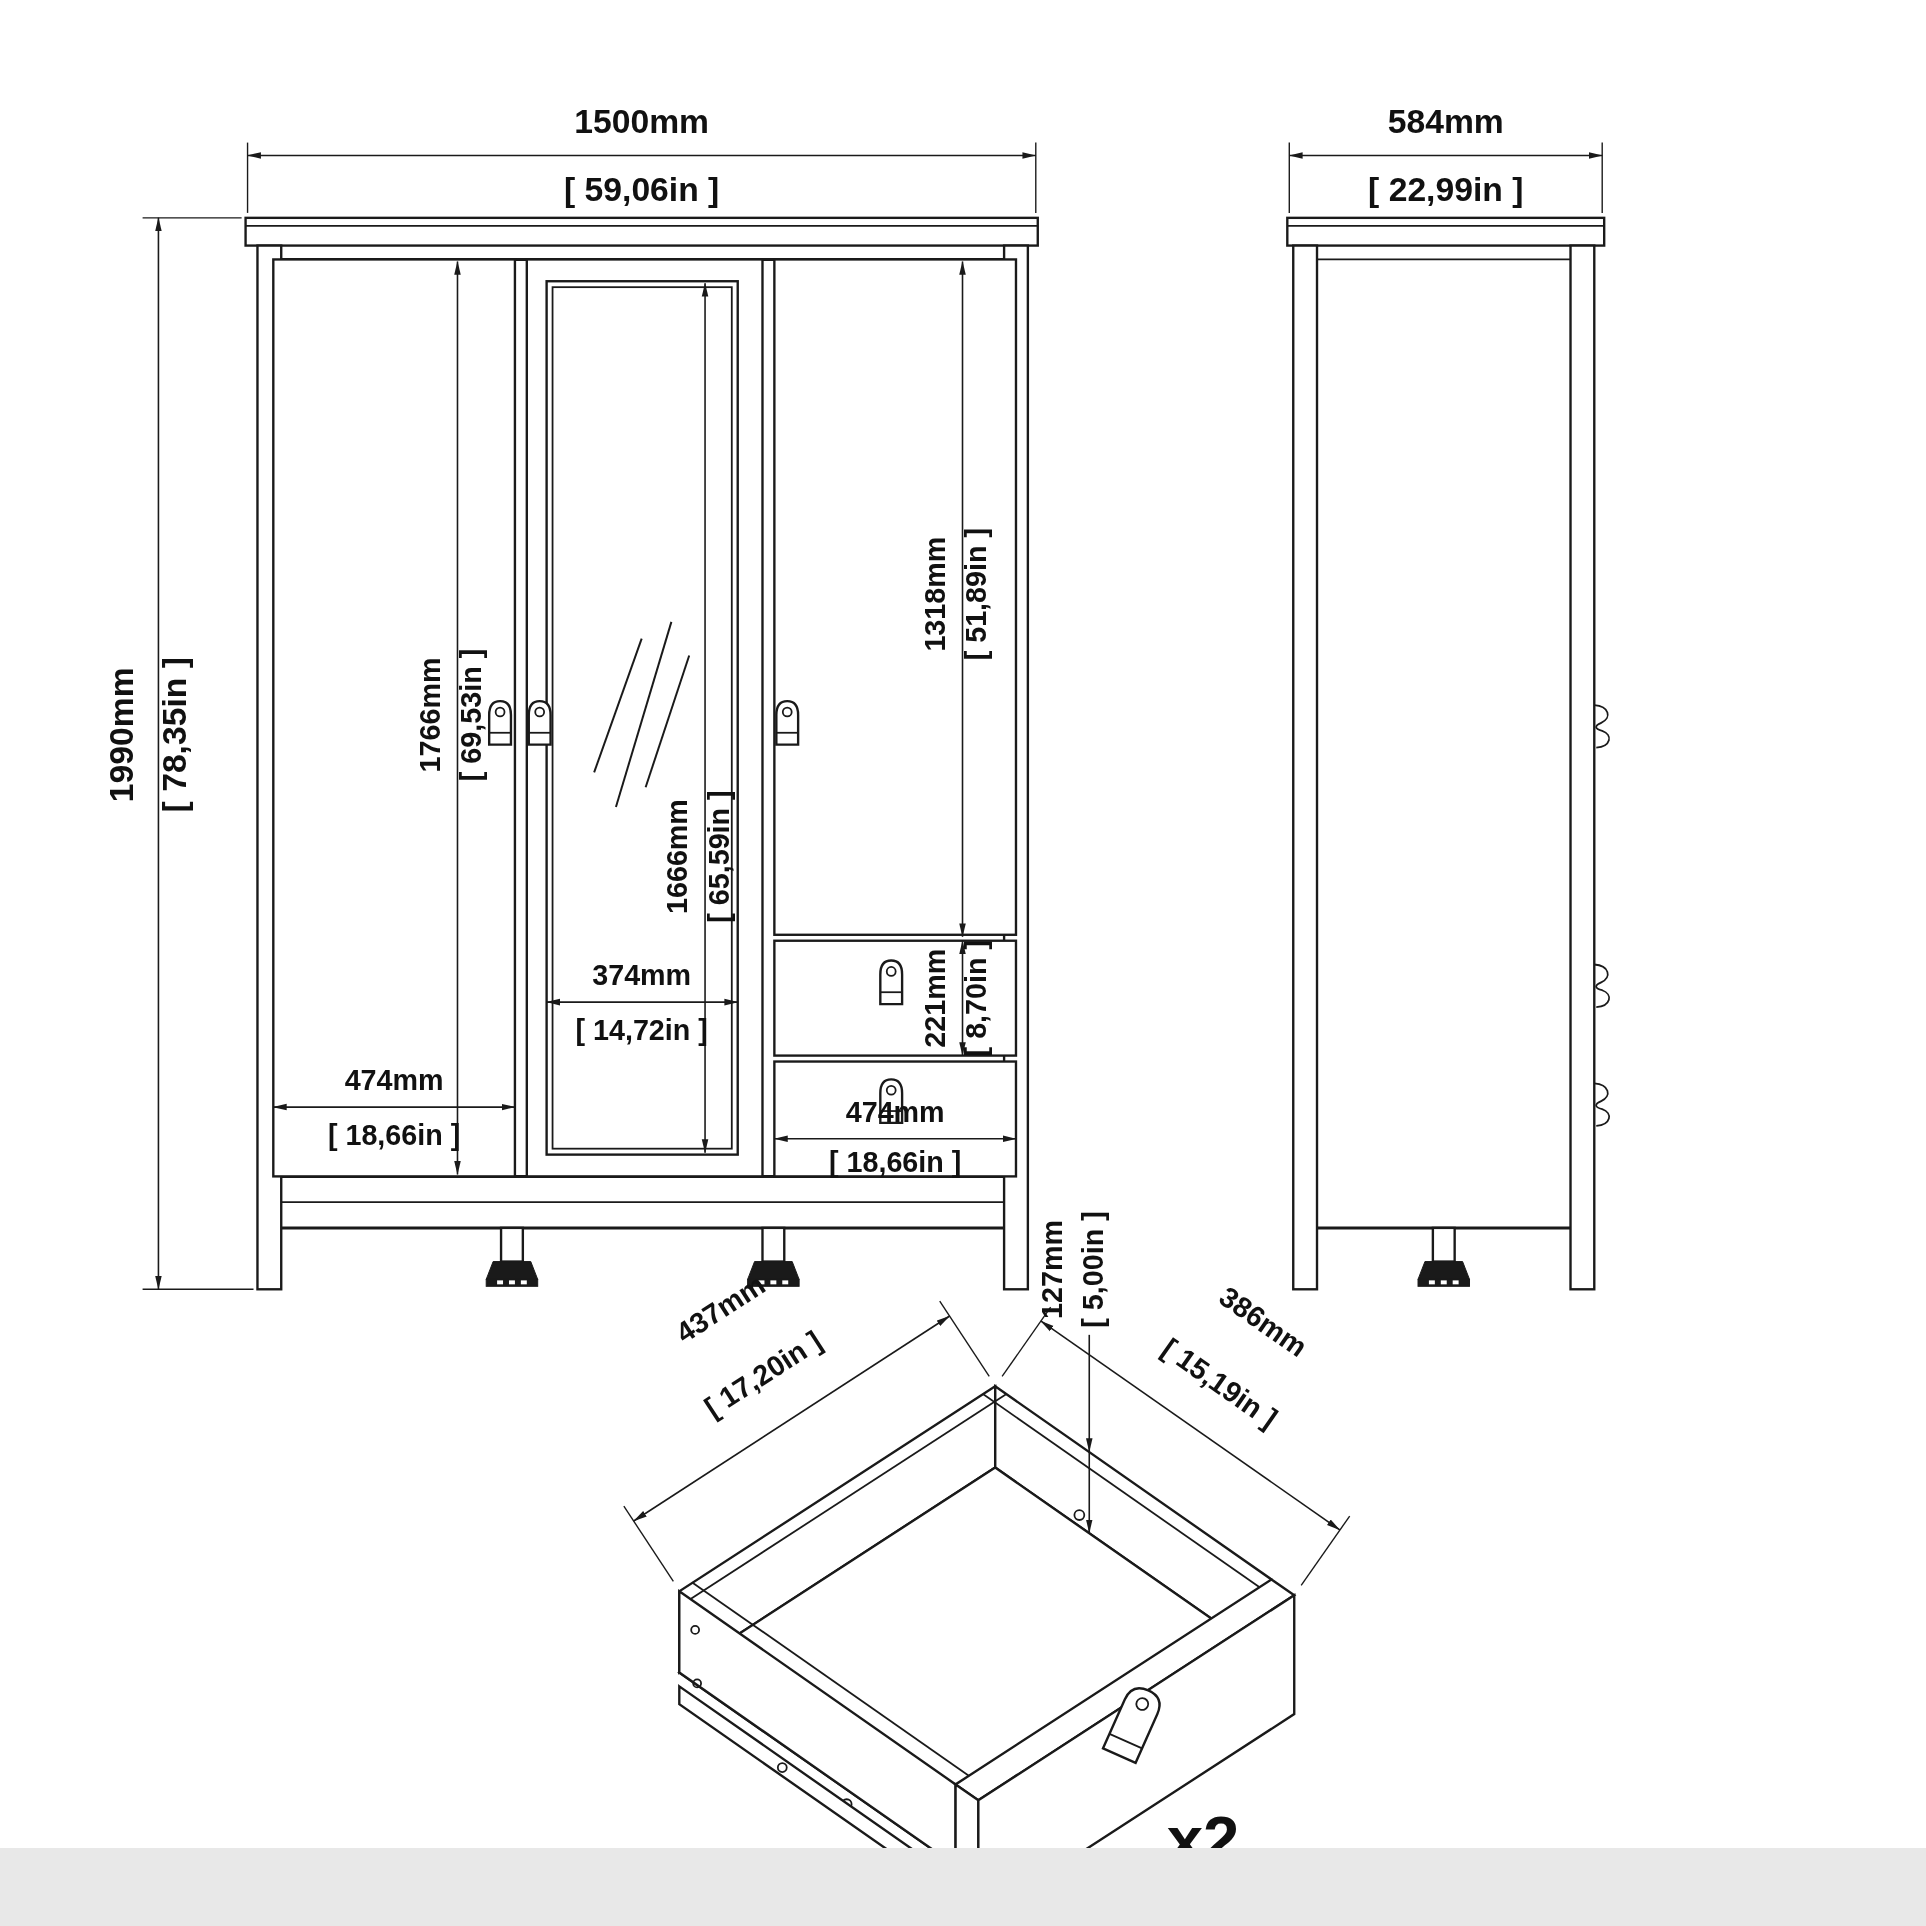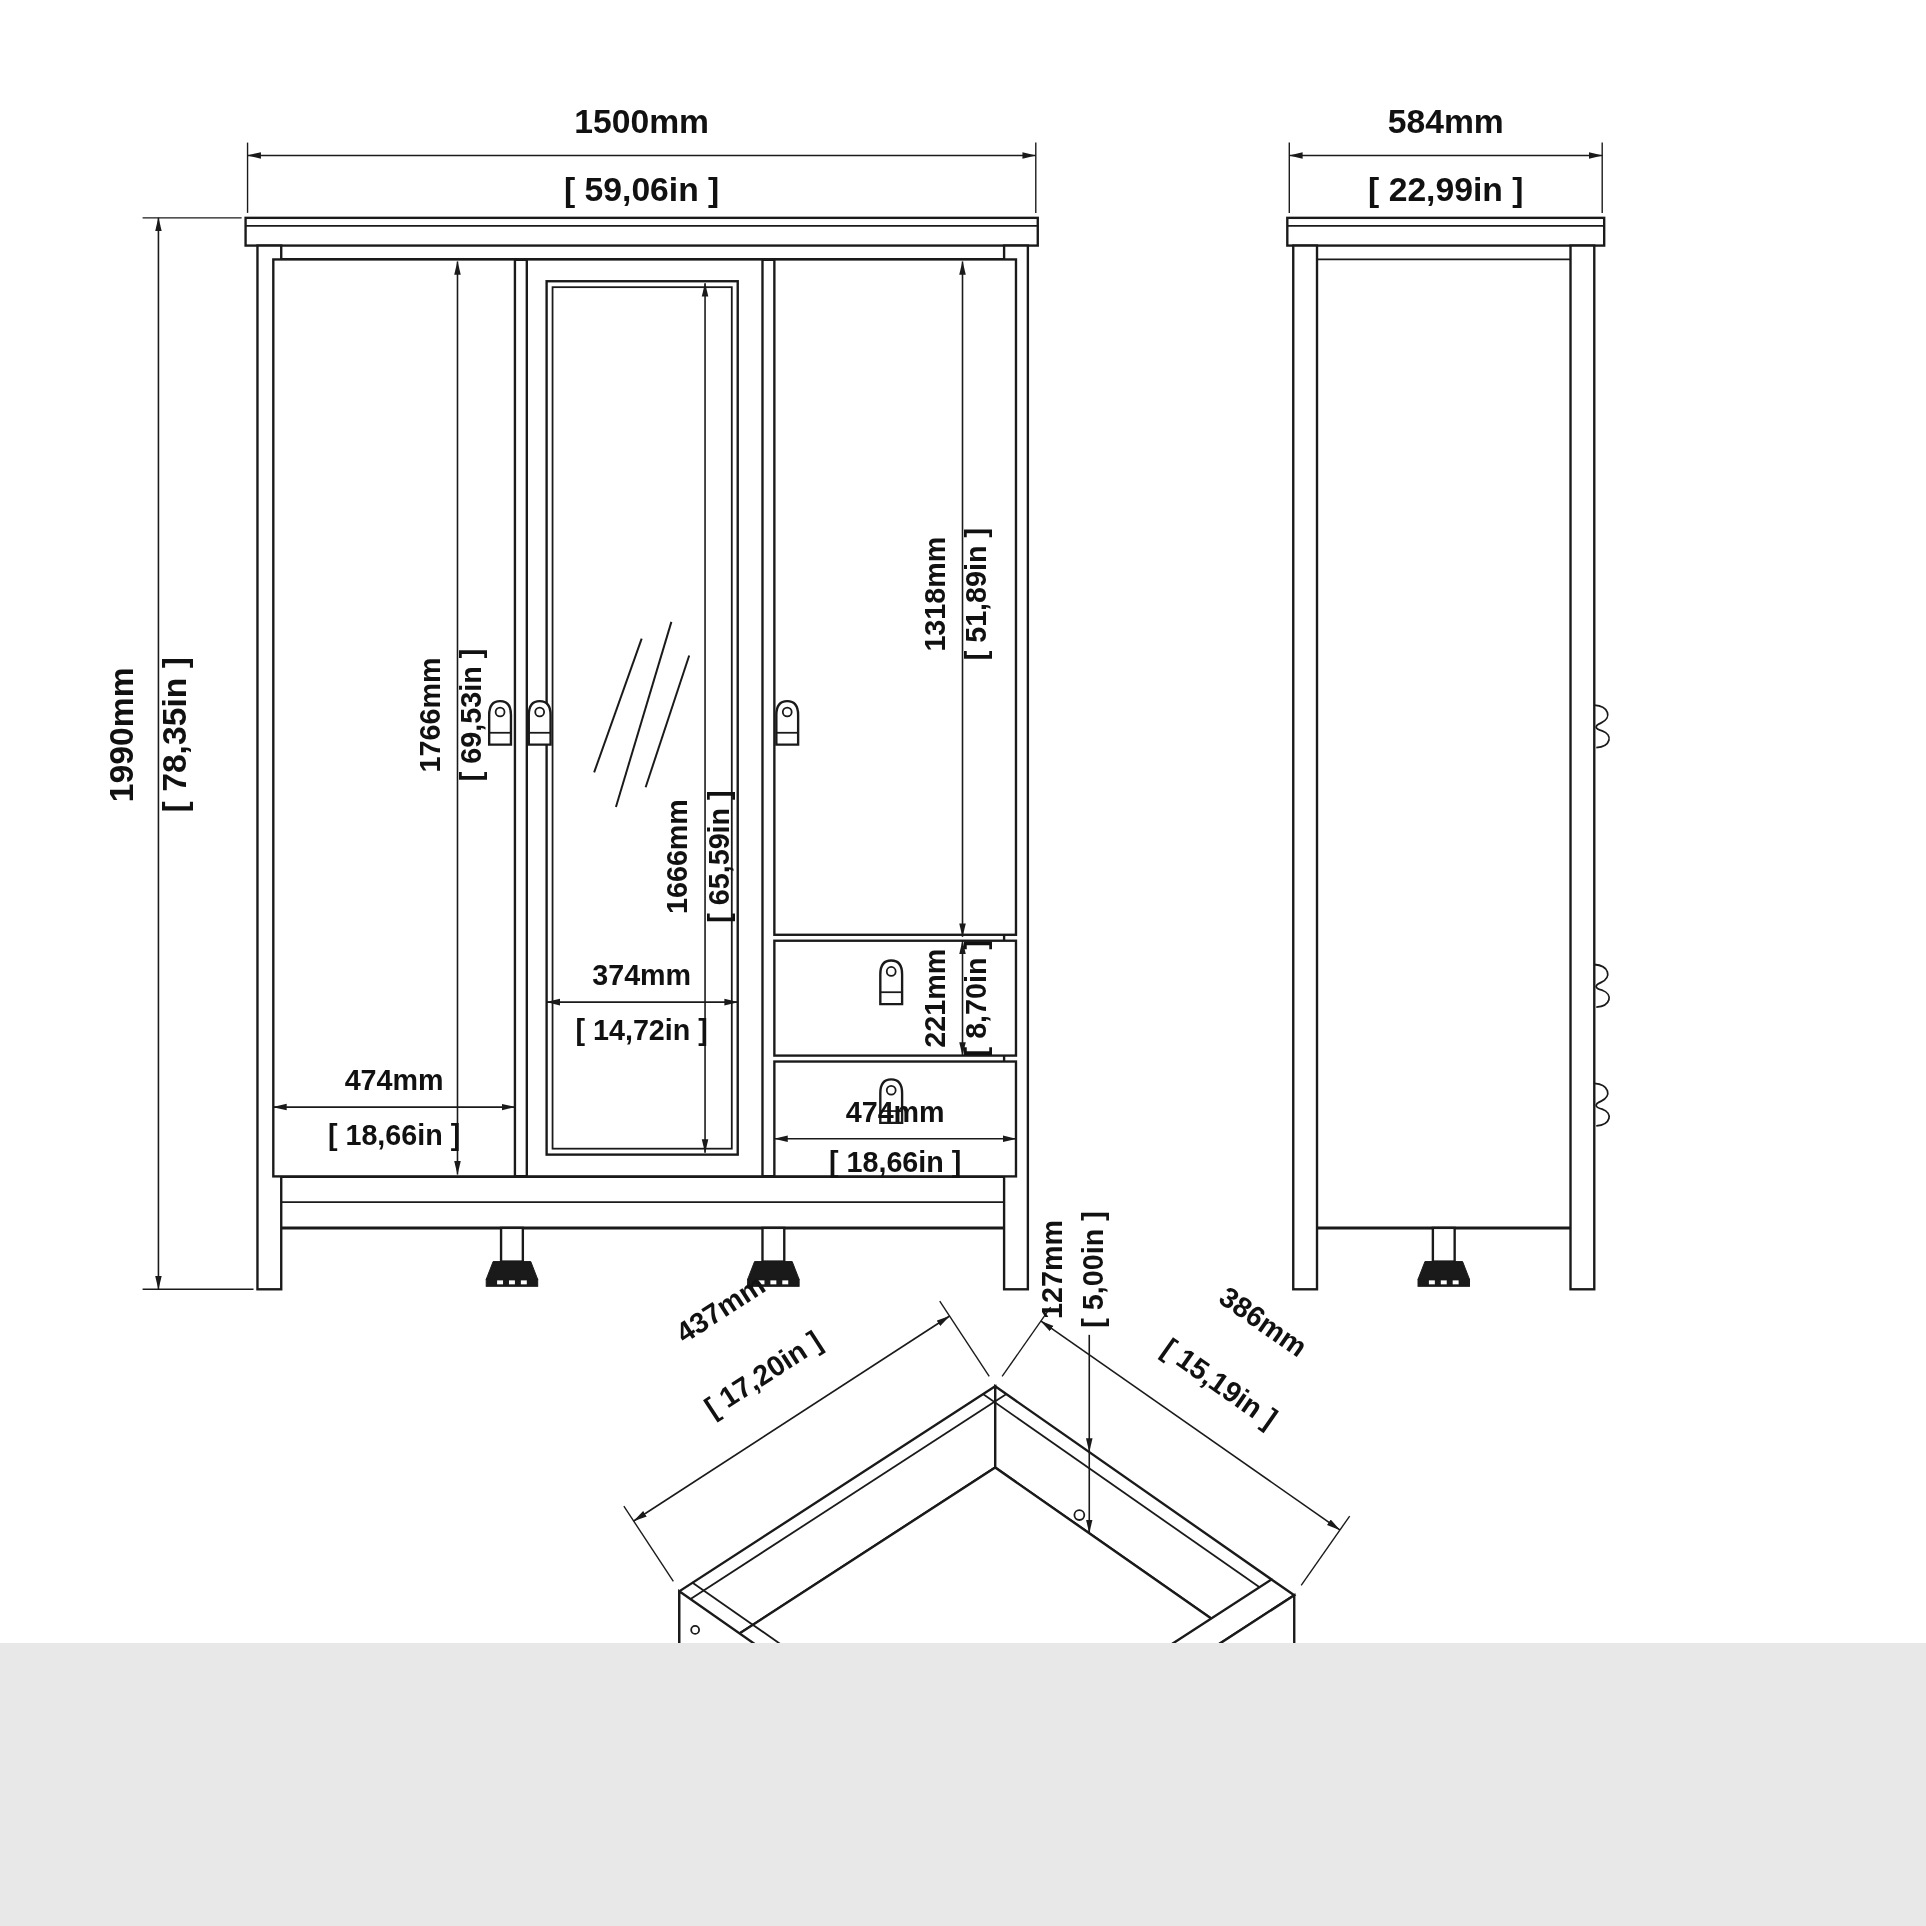--- a/index.html
+++ b/index.html
@@ -1,16 +1,16 @@
 <!DOCTYPE html>
 <html><head>
 <meta charset="utf-8">
 <style>
   html,body{margin:0;padding:0;background:#e8e8e8;}
-  .sheet{position:relative;width:1927px;height:1643px;background:#ffffff;overflow:hidden;
+  .sheet{position:relative;width:1927px;height:1848px;background:#ffffff;overflow:hidden;
          font-family:"Liberation Sans",sans-serif;}
   svg{position:absolute;left:0;top:0;}
   .part{fill:#ffffff;stroke:#1a1a1a;stroke-width:2.4;stroke-linejoin:miter;}
   .thick{stroke:#1a1a1a;stroke-width:3;fill:none;}
   .thin{stroke:#1a1a1a;stroke-width:1.8;fill:none;}
   .dimline{stroke:#1a1a1a;stroke-width:1.6;fill:none;}
   .extline{stroke:#1a1a1a;stroke-width:1.4;fill:none;}
   .glass{stroke:#1a1a1a;stroke-width:2;fill:none;}
   .dark{fill:#1a1a1a;stroke:#1a1a1a;stroke-width:1;}
   text{fill:#111111;}

